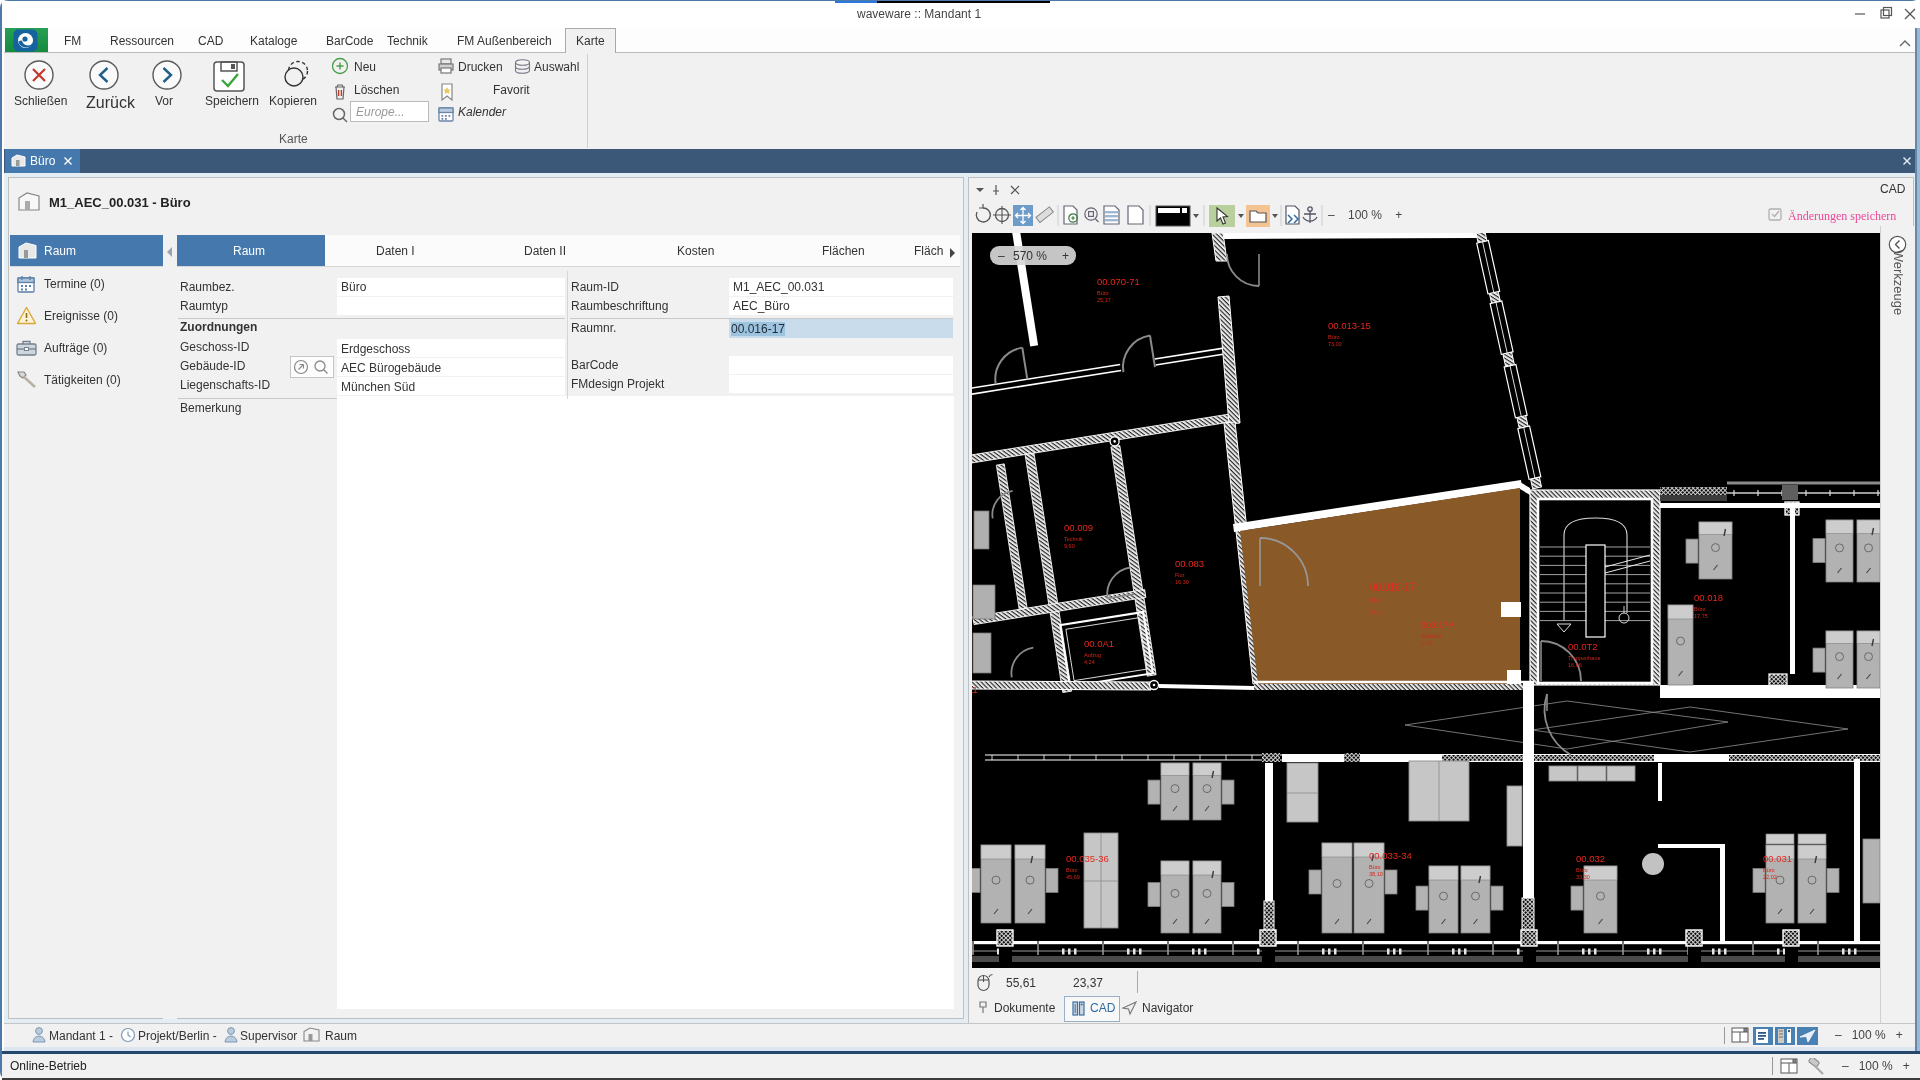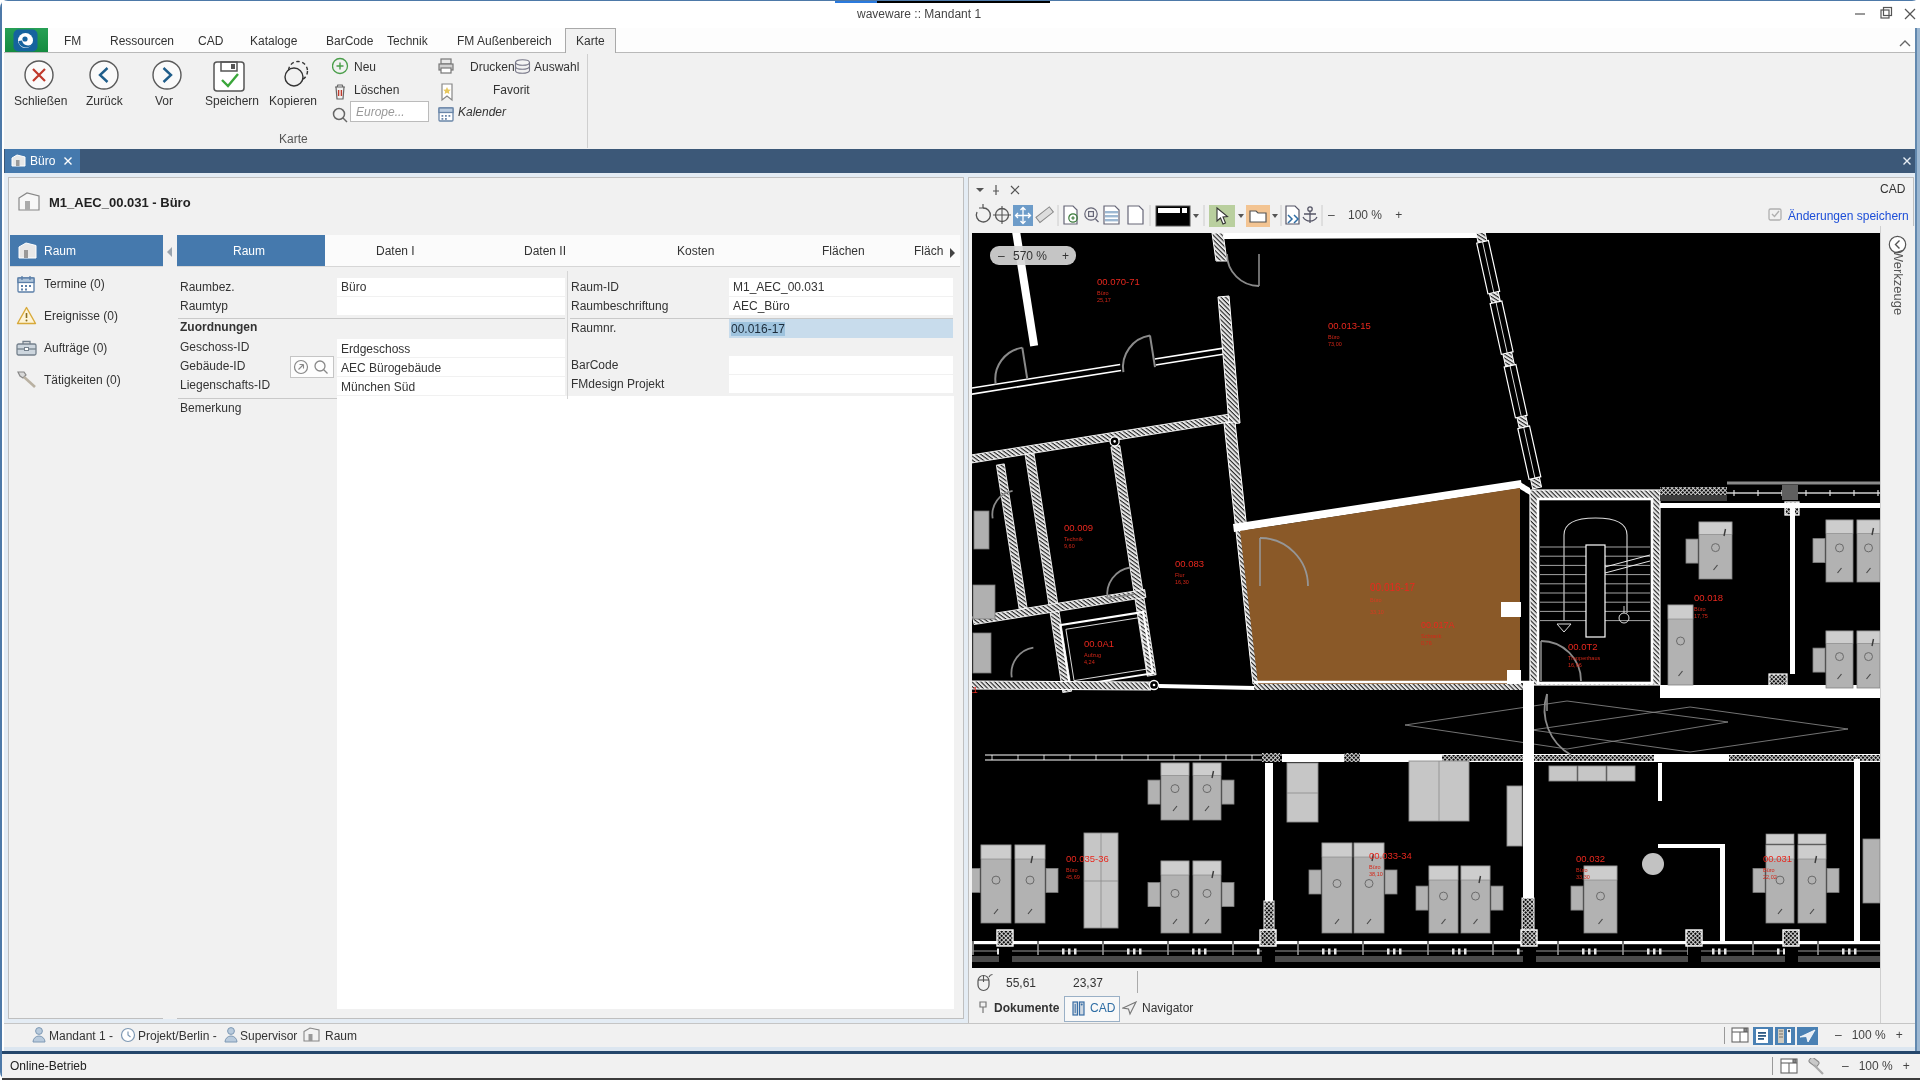--- a/index.html
+++ b/index.html
@@ -68,21 +68,21 @@
 
   <path d="M207 3 h24 a3 3 0 0 1 3 3 v23 a3 3 0 0 1 -3 3 h-24 a3 3 0 0 1 -3 -3 v-23 a3 3 0 0 1 3 -3 z" fill="#fff" stroke="#555" stroke-width="1.5"></path>
   <rect x="211" y="3" width="16" height="9" fill="none" stroke="#555" stroke-width="1.5"></rect>
   <rect x="221" y="5" width="4" height="5" fill="#555"></rect>
   <path d="M212 21 L218 27 L228 15" stroke="#3aa63a" stroke-width="2.4" fill="none"></path>
 
   <circle cx="288" cy="12" r="9.5" fill="none" stroke="#333" stroke-width="1.4" stroke-dasharray="3.5 2.6"></circle>
   <circle cx="284" cy="18" r="9" fill="#f1f1f1" stroke="#333" stroke-width="1.4"></circle>
 </svg>
 <div class="abs txt" style="left:12px;top:93px;font-size:12px;">Schließen</div>
-<div class="abs txt" style="left:84px;top:93px;font-size:12px;">Zurück</div>
+<div class="abs txt" style="left:84px;top:93px;font-size:16px;">Zurück</div>
 <div class="abs txt" style="left:153px;top:93px;font-size:12px;">Vor</div>
 <div class="abs txt" style="left:203px;top:93px;font-size:12px;">Speichern</div>
 <div class="abs txt" style="left:267px;top:93px;font-size:12px;">Kopieren</div>
 
 <svg class="abs" style="left:330px;top:56px" width="18" height="66" viewBox="0 0 18 66">
   <circle cx="8" cy="9" r="7.5" fill="none" stroke="#4a9e4a" stroke-width="1.3"></circle>
   <path d="M8 5.5 V12.5 M4.5 9 H11.5" stroke="#4a9e4a" stroke-width="1.4"></path>
   <path d="M3 30 h10 M5 30 l0.8 -2 h4.4 l0.8 2 M4 30 l1 12 h6 l1 -12" fill="none" stroke="#666" stroke-width="1.2"></path>
   <path d="M6.6 33 v6 M9.4 33 v6" stroke="#c0392b" stroke-width="1.4"></path>
   <circle cx="7" cy="57" r="5.5" fill="none" stroke="#666" stroke-width="1.5"></circle>
@@ -108,21 +108,21 @@
     <rect x="1" y="51" width="14" height="4.5" fill="#b9cbdf"></rect>
   </g>
   <g fill="#6a86a8">
     <rect x="3.5" y="58" width="1.8" height="1.8"></rect>
         <rect x="7" y="58" width="1.8" height="1.8"></rect>
         <rect x="10.5" y="58" width="1.8" height="1.8"></rect>
     <rect x="3.5" y="61" width="1.8" height="1.8"></rect>
         <rect x="7" y="61" width="1.8" height="1.8"></rect>
   </g>
 </svg>
-<div class="abs txt" style="left:456px;top:59px;margin-left:12px;">Drucken</div>
+<div class="abs txt" style="left:456px;top:59px;">Drucken</div>
 <div class="abs txt" style="left:456px;top:82px;margin-left:35px;">Favorit</div>
 <div class="abs txt" style="left:456px;top:104px;font-style:italic;">Kalender</div>
 
 <svg class="abs" style="left:512px;top:58px" width="17" height="16" viewBox="0 0 17 16">
   <g stroke="#778" fill="#f4f4f4" stroke-width="1.1">
     <ellipse cx="8.5" cy="3.5" rx="7" ry="2.8"></ellipse>
     <path d="M1.5 3.5 v4 a7 2.8 0 0 0 14 0 v-4" fill="none"></path>
     <path d="M1.5 7.5 v4 a7 2.8 0 0 0 14 0 v-4" fill="none"></path>
   </g>
 </svg>
@@ -316,21 +316,21 @@
     <circle cx="338" cy="6" r="2.2"></circle>
         <path d="M338 8 v12 M332 11 h12 M331 14 a8 8 0 0 0 14 0"></path>
   </g>
   <line x1="350" y1="2" x2="350" y2="23" stroke="#ccc"></line>
 </svg>
 <div class="abs txt" style="left:1326px;top:207px;color:#444;">–&nbsp;&nbsp;&nbsp;&nbsp;100 %&nbsp;&nbsp;&nbsp;&nbsp;+</div>
 <svg class="abs" style="left:1766px;top:206px" width="15" height="15" viewBox="0 0 15 15">
   <rect x="1" y="2" width="12" height="11" rx="1.5" fill="none" stroke="#b0b0b0" stroke-width="1.3"></rect>
   <path d="M4 7 l2.5 2.5 L11 4" stroke="#b0b0b0" stroke-width="1.4" fill="none"></path>
 </svg>
-<div class="abs txt" style="left:1786px;top:208px;color:#1d4ed8;">Änderungen speichern</div>
+<div class="abs txt" style="left:1786px;top:208px;color:#ec4899;font-family:Liberation Serif, serif;">Änderungen speichern</div>
 
 <svg class="abs" style="left:970px;top:232px" width="908" height="735" viewBox="0 0 908 735">
 <defs>
 <pattern id="ht" width="3.2" height="3.2" patternUnits="userSpaceOnUse" patternTransform="rotate(45)">
 <rect width="3.2" height="3.2" fill="#e8e8e8"></rect>
           <rect width="3.2" height="1.1" fill="#222"></rect>
 </pattern>
 <pattern id="hx" width="3" height="3" patternUnits="userSpaceOnUse" patternTransform="rotate(45)">
 <rect width="3" height="3" fill="#0a0a0a"></rect>
           <rect width="3" height="0.9" fill="#ddd"></rect>
@@ -702,21 +702,21 @@
   <line x1="2" y1="7" x2="13" y2="7" stroke="#555" stroke-width="1.1"></line>
   <path d="M13 4 a4 4 0 0 1 3.5 -2.5" stroke="#555" stroke-width="1.1" fill="none"></path>
 </svg>
 <div class="abs txt" style="left:1004px;top:975px;">55,61</div>
 <div class="abs txt" style="left:1071px;top:975px;">23,37</div>
 <div class="abs" style="left:1135px;top:970px;width:1px;height:22px;background:#aaa;"></div>
 
 <svg class="abs" style="left:974px;top:999px" width="14" height="16" viewBox="0 0 14 16">
   <path d="M4 2 h6 v5 h-6 z M7 7 v6 M4 7 h6" stroke="#777" fill="none" stroke-width="1.2"></path>
 </svg>
-<div class="abs txt" style="left:992px;top:1000px;font-weight:bold;">Dokumente</div>
+<div class="abs txt" style="left:992px;top:1000px;">Dokumente</div>
 <div class="abs" style="left:1062px;top:995px;width:56px;height:26px;background:#f8f8f8;border:1px solid #9ab0c6;"></div>
 <svg class="abs" style="left:1069px;top:1000px" width="15" height="15" viewBox="0 0 15 15">
   <g stroke="#3a6ea5" fill="#cfd8e2" stroke-width="1.2">
     <rect x="2" y="1" width="4.5" height="13"></rect>
         <rect x="8.5" y="1" width="4.5" height="13"></rect>
   </g>
   <line x1="4.2" y1="3" x2="4.2" y2="12" stroke="#3a6ea5"></line>
       <circle cx="10.7" cy="3.5" r="1" fill="#3a6ea5"></circle>
 </svg>
 <div class="abs txt" style="left:1088px;top:1000px;color:#2e6da4;">CAD</div>

